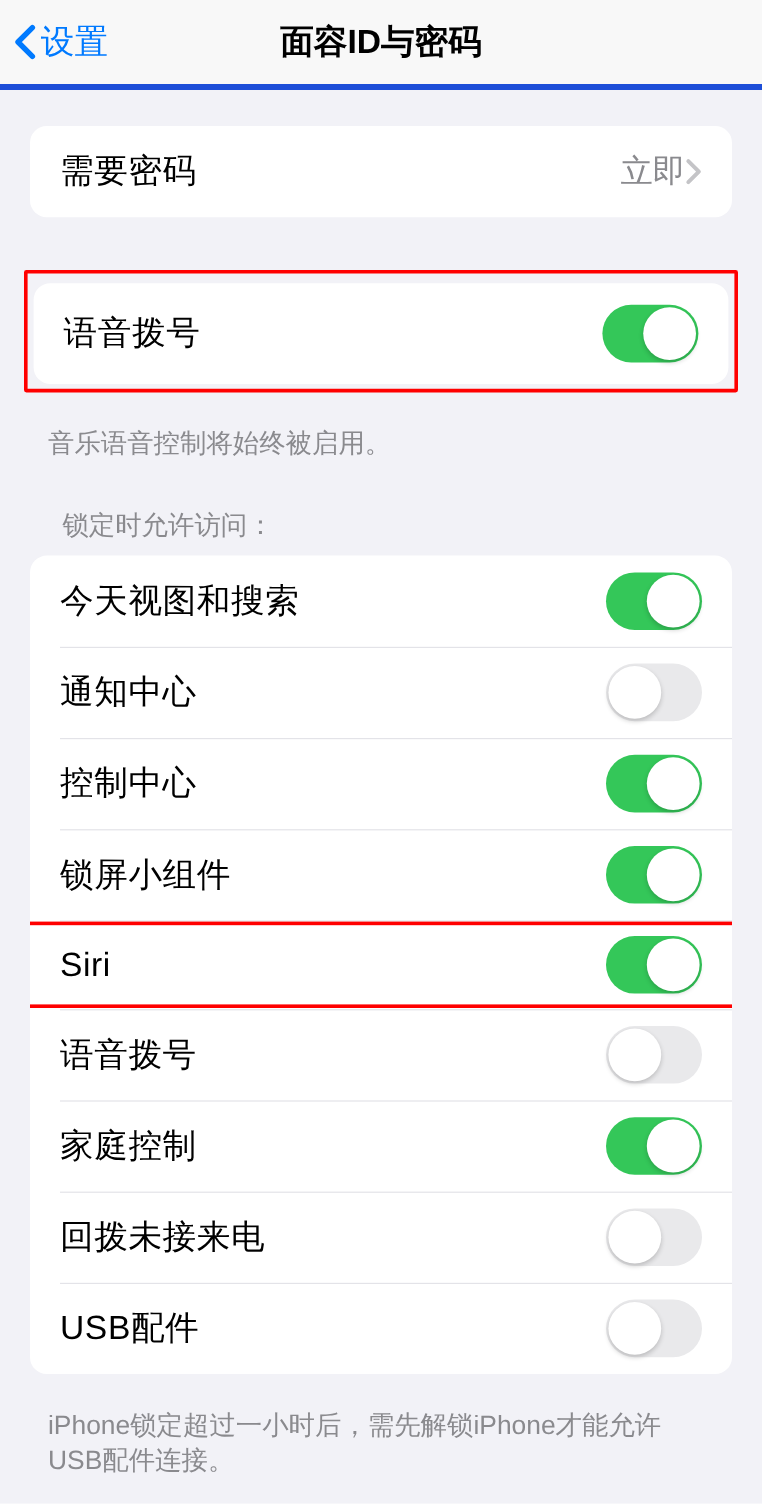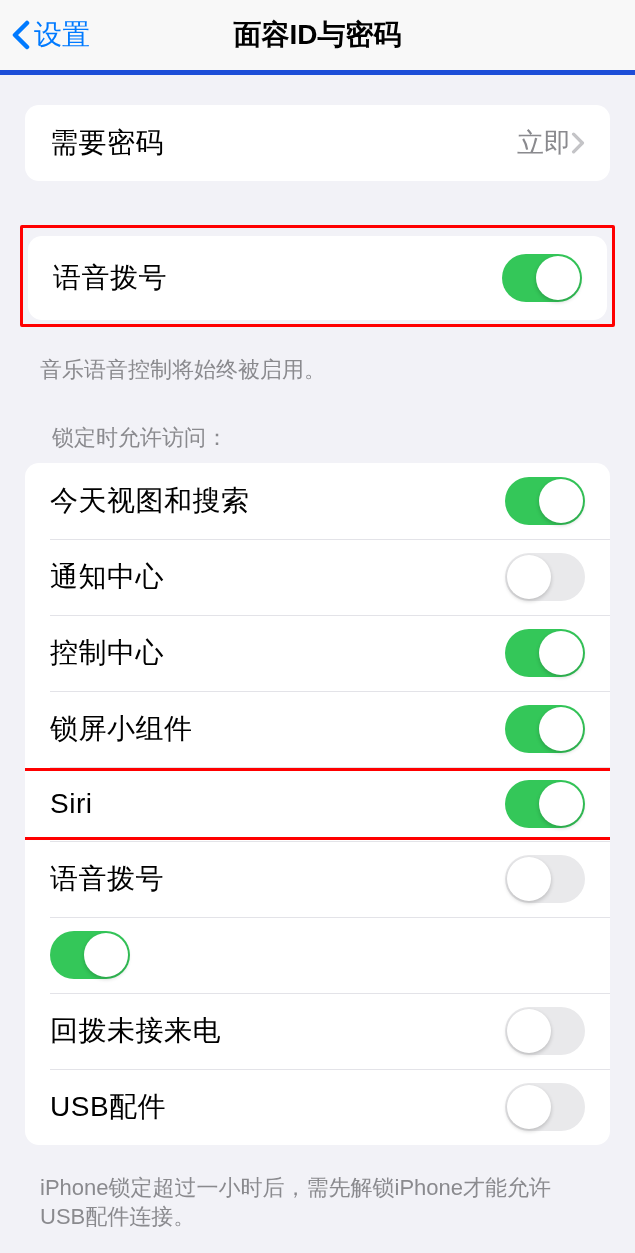--- a/index.html
+++ b/index.html
@@ -226,20 +226,21 @@
       </div>
       <div class="row highlight-siri row-siri">
         <span class="row-label">Siri</span>
         <div class="toggle on"></div>
       </div>
       <div class="row">
         <span class="row-label">语音拨号</span>
         <div class="toggle off"></div>
       </div>
       <div class="row">
+        <span class="row-label">家庭控制</span>
         <div class="toggle on"></div>
       </div>
       <div class="row">
         <span class="row-label">回拨未接来电</span>
         <div class="toggle off"></div>
       </div>
       <div class="row">
         <span class="row-label">USB配件</span>
         <div class="toggle off"></div>
       </div>

